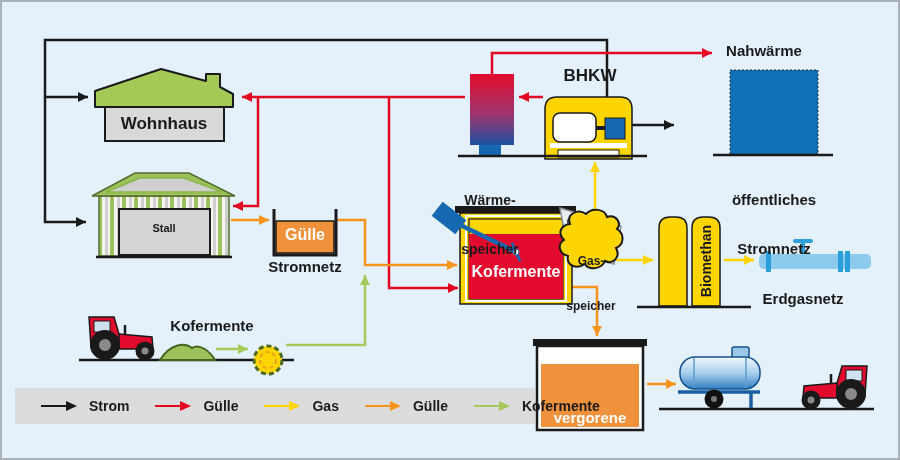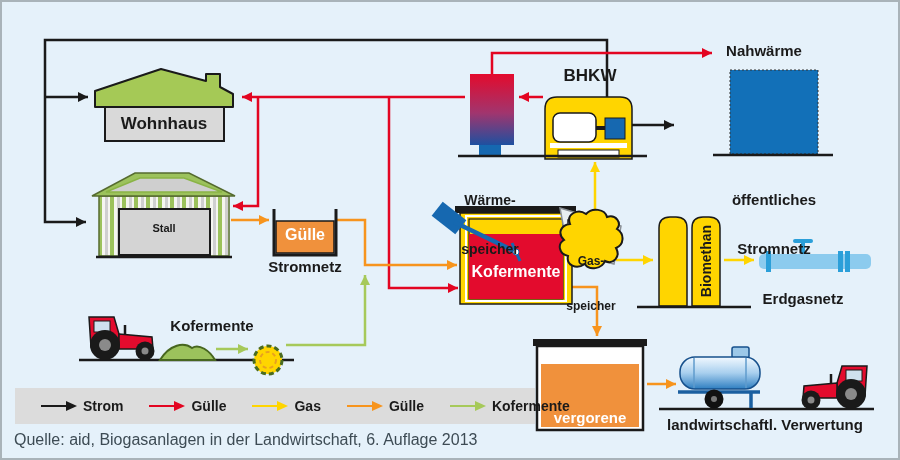--- a/index.html
+++ b/index.html
@@ -13,21 +13,21 @@
     position:absolute;transform:translateX(-50%);
     font-weight:bold;color:#1a1a1a;white-space:nowrap;text-align:center;
   }
   .label span{display:block;margin-top:32px;}
   .white{color:#fff;}
   .legend-bar{
     position:absolute;left:13px;top:386px;width:520px;height:36px;
     background:#dcdcdc;display:flex;align-items:center;gap:26px;
     padding-left:26px;box-sizing:border-box;
   }
-  .legend-item{display:flex;align-items:center;gap:6px;}
+  .legend-item{display:flex;align-items:center;gap:12px;}
   .legend-item .lg-label{font-weight:bold;font-size:14px;color:#1a1a1a;}
   .source-line{
     position:absolute;left:12px;top:429px;font-size:16px;color:#3d4b54;
   }
 </style>
 </head>
 <body>
 
 <div id="stage">
 
@@ -231,21 +231,20 @@
   <div class="label" style="left:772px;top:157px;font-size:15px;line-height:17px;">
     <span>öffentliches</span>
     <span>Stromnetz</span>
   </div>
   <div class="label" style="left:704px;top:259px;font-size:14px;transform:translate(-50%,-50%) rotate(-90deg);">Biomethan</div>
   <div class="label" style="left:801px;top:274px;font-size:15px;margin-top:14px;">Erdgasnetz</div>
   <div class="label white" style="left:588px;top:375px;font-size:15px;line-height:17px;text-align:center;">
     <span>vergorene</span>
     <span>Gülle</span>
   </div>
-  <div class="label" style="left:763px;top:414px;font-size:15px;">landwirtschaftl. Verwertung</div>
 
   <div class="legend-bar">
     <div class="legend-item">
       <svg width="36" height="10">
         <line x1="0" y1="5" x2="25" y2="5" stroke-width="2" stroke="#1a1a1a"></line>
         <polygon points="25,0 36,5 25,10" fill="#1a1a1a"></polygon>
       </svg>
       <span class="lg-label">Strom</span>
     </div>
     <div class="legend-item">
@@ -271,15 +270,14 @@
     </div>
     <div class="legend-item">
       <svg width="36" height="10">
         <line x1="0" y1="5" x2="25" y2="5" stroke-width="2" stroke="#a6c95a"></line>
         <polygon points="25,0 36,5 25,10" fill="#a6c95a"></polygon>
       </svg>
       <span class="lg-label">Kofermente</span>
     </div>
   </div>
 
-  <div class="source-line">Quelle: aid, Biogasanlagen in der Landwirtschaft, 6. Auflage 2013</div>
 
 </div>
 
 </body></html>

